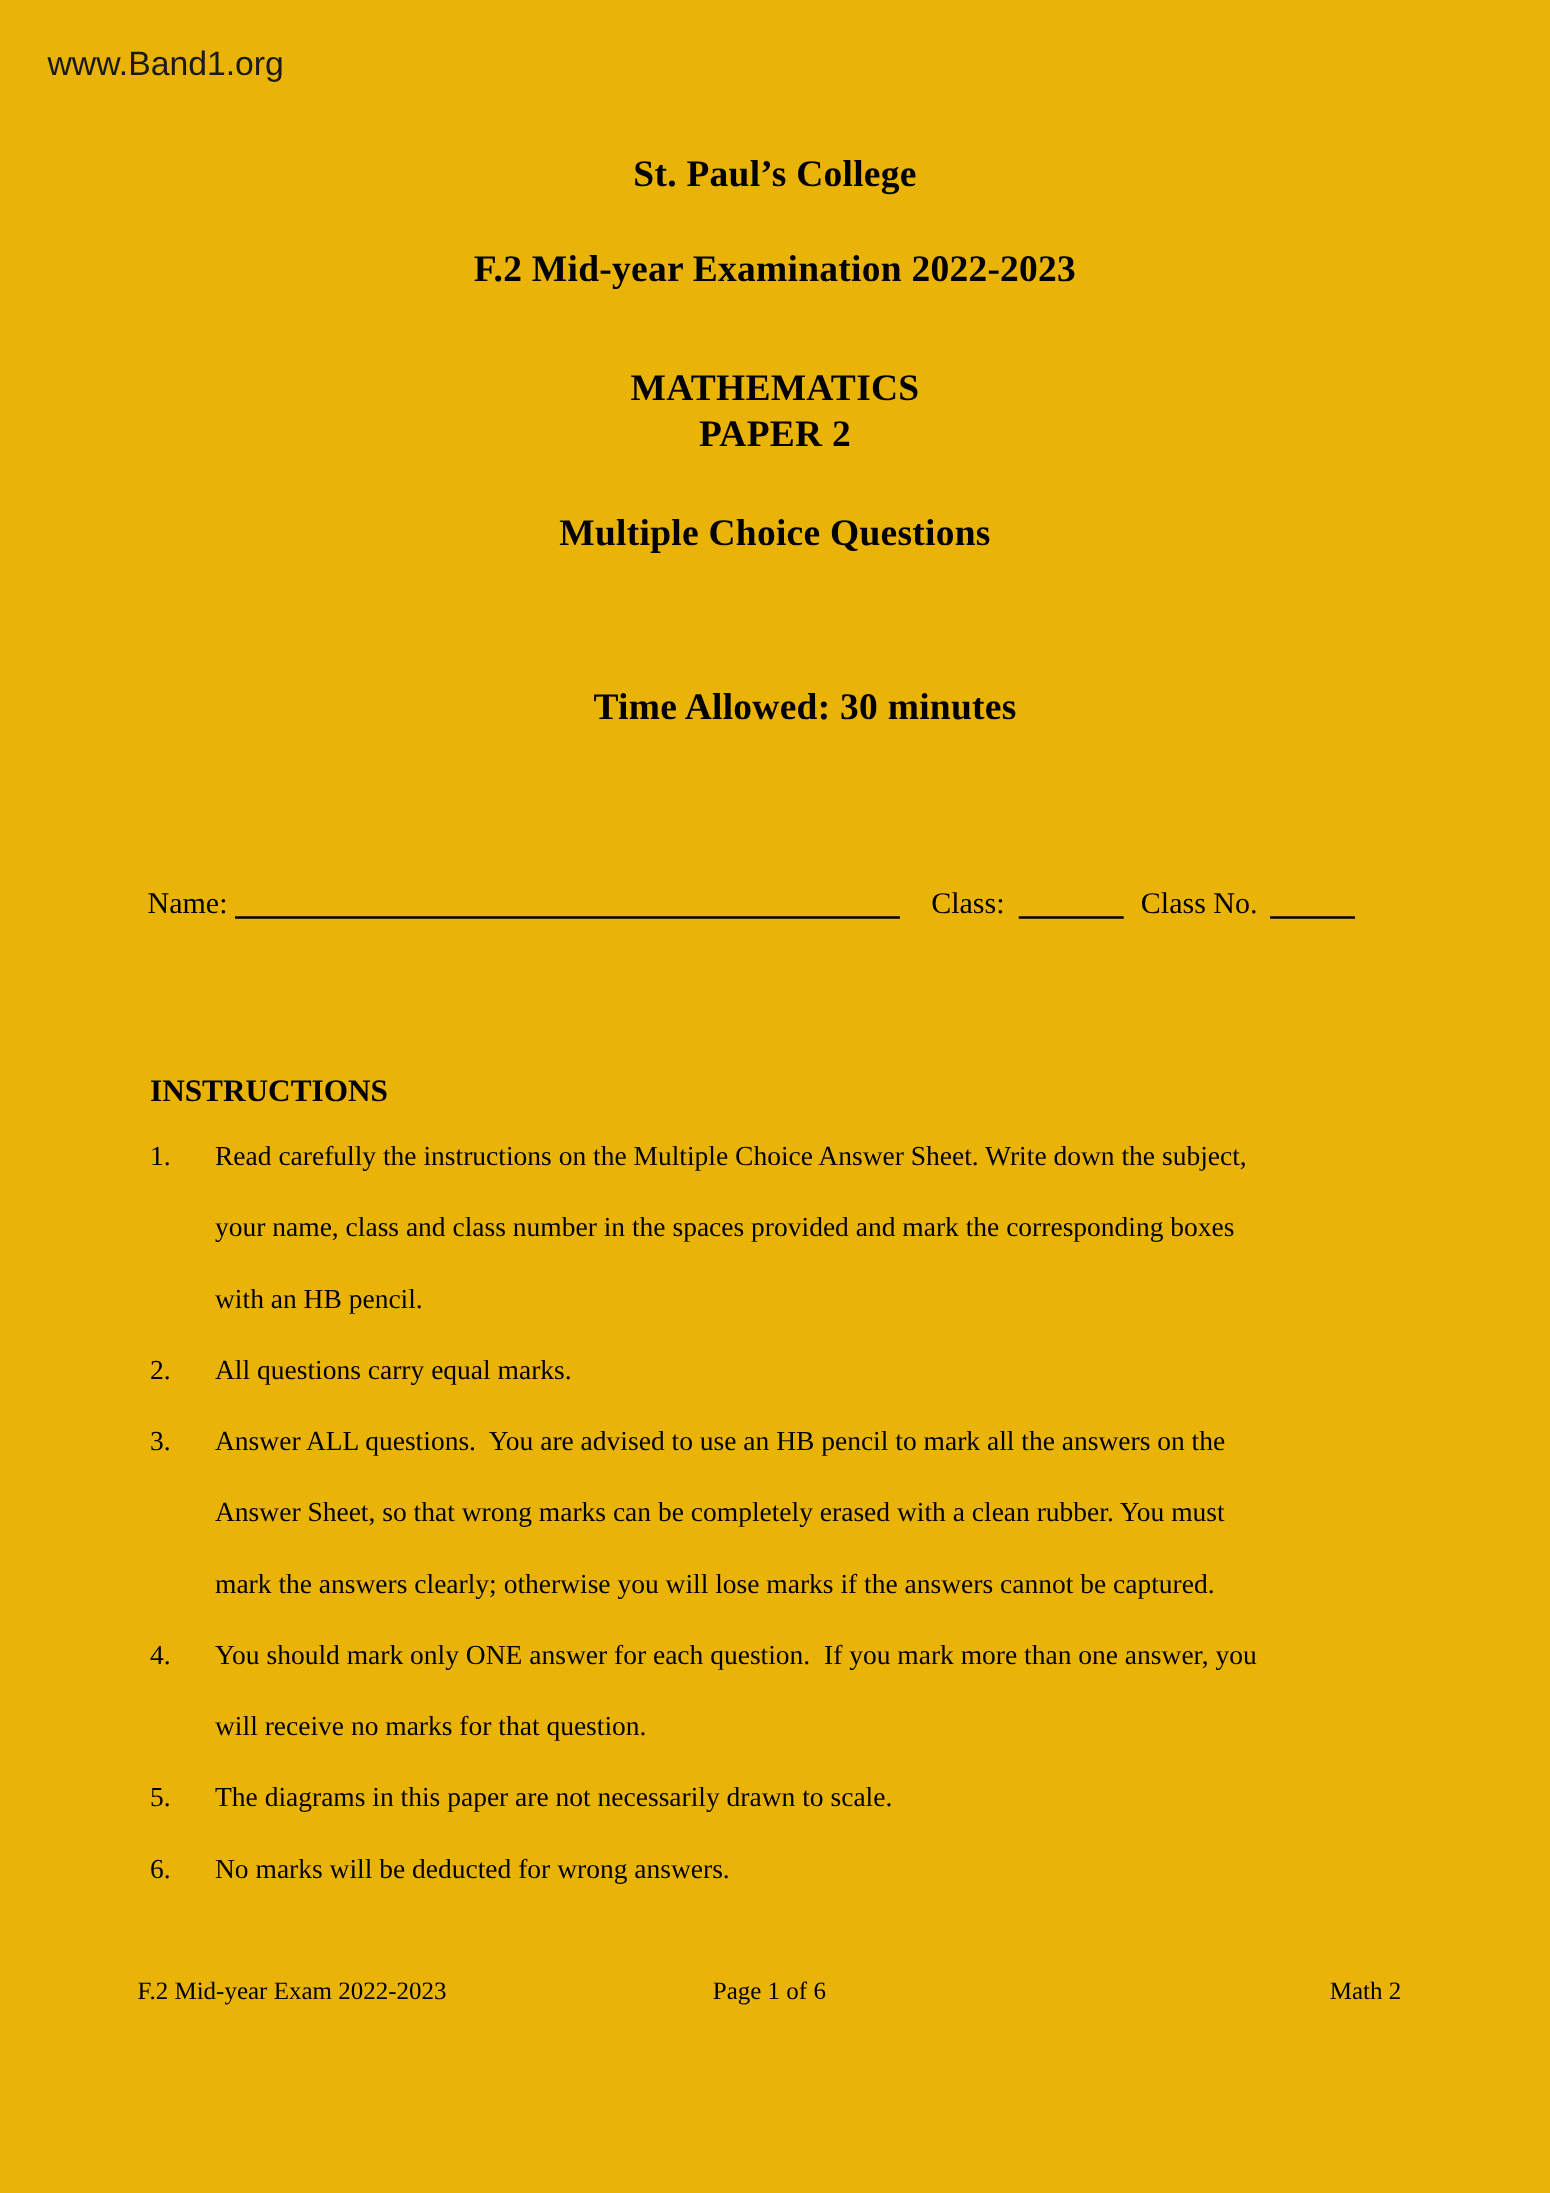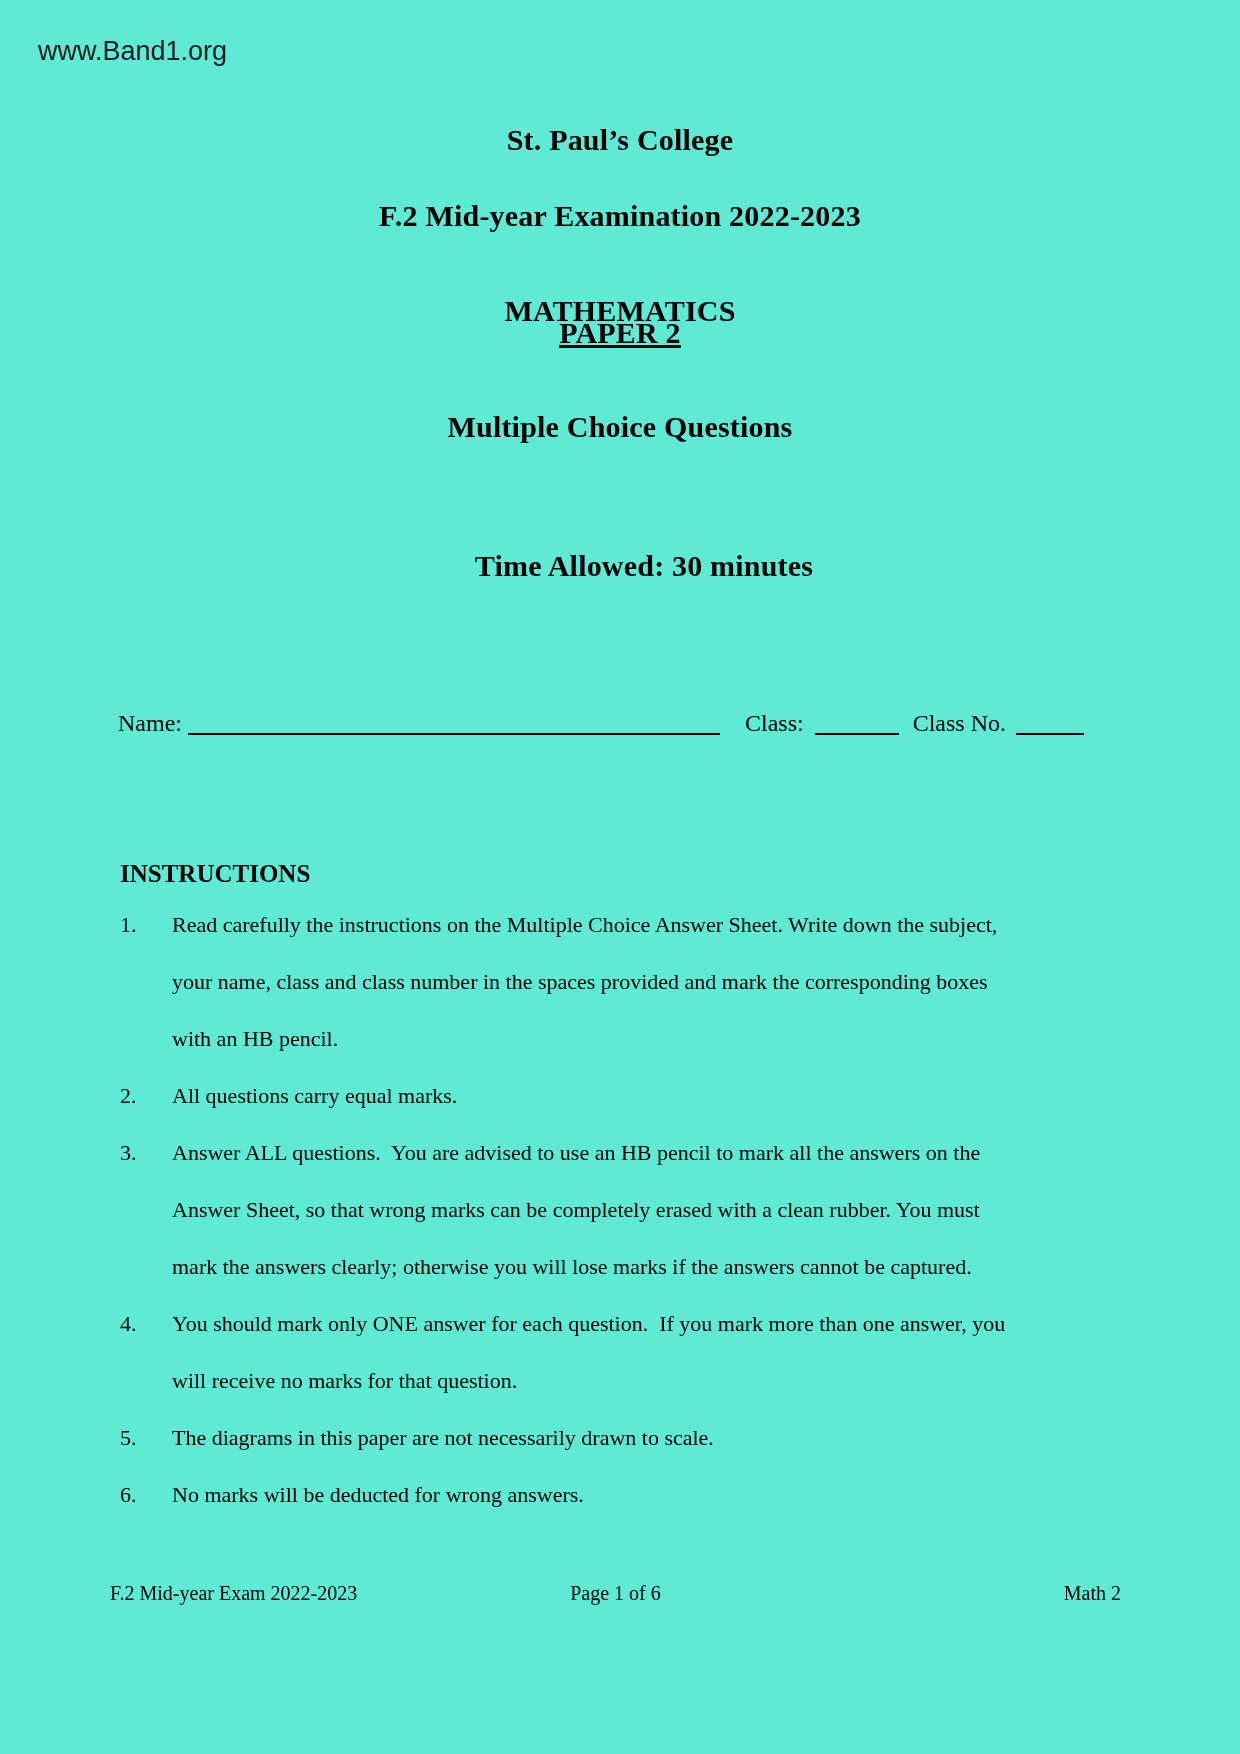--- a/index.html
+++ b/index.html
@@ -1,21 +1,21 @@
 <!DOCTYPE html>
 <html><head>
 <meta charset="utf-8">
 <style>
   html, body { margin: 0; padding: 0; background: #e8e8e8; }
   .page {
     position: relative;
     width: 1240px;
     height: 1754px;
     margin: 0 auto;
-    background: #5eead4;
+    background: #eab308;
     color: #000000;
     font-family: "Liberation Serif", serif;
     overflow: hidden;
   }
   .watermark {
     position: absolute;
     left: 38px;
     top: 38px;
     font-family: "Liberation Sans", sans-serif;
     font-size: 27px;
@@ -28,21 +28,21 @@
     width: 100%;
     text-align: center;
     font-weight: bold;
     font-size: 30px;
     line-height: 1;
     letter-spacing: 0.2px;
   }
   .h-school  { top: 125px; }
   .h-exam    { top: 201px; }
   .h-subject { top: 296px; }
-  .h-paper   { top: 318px; text-decoration: underline; }
+  .h-paper   { top: 333px; }
   .h-mcq     { top: 412px; }
   .h-time    { top: 551px; margin-left: 24px; }
 
   .name-row {
     position: absolute;
     left: 118px;
     right: 156px;
     top: 711px;
     display: flex;
     align-items: flex-end;

